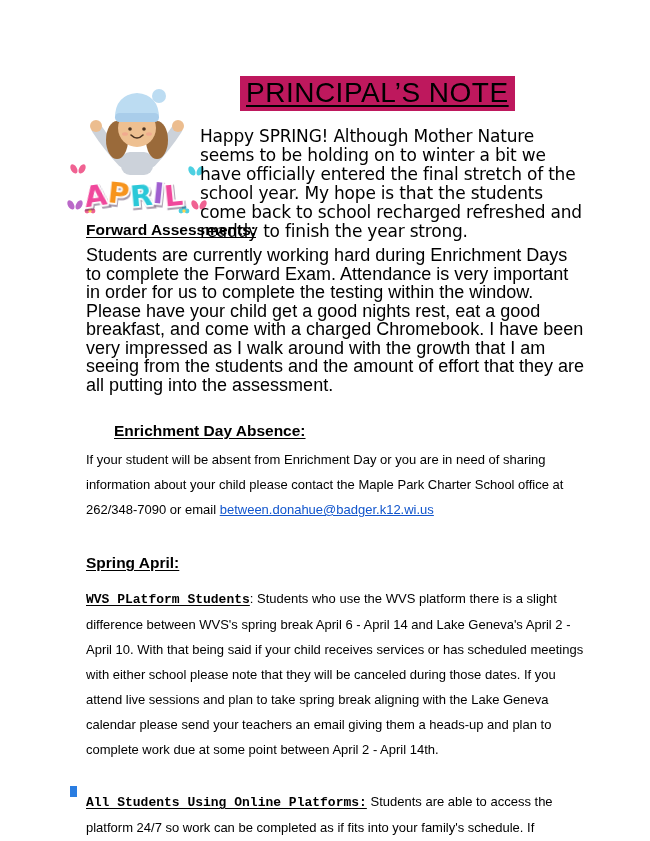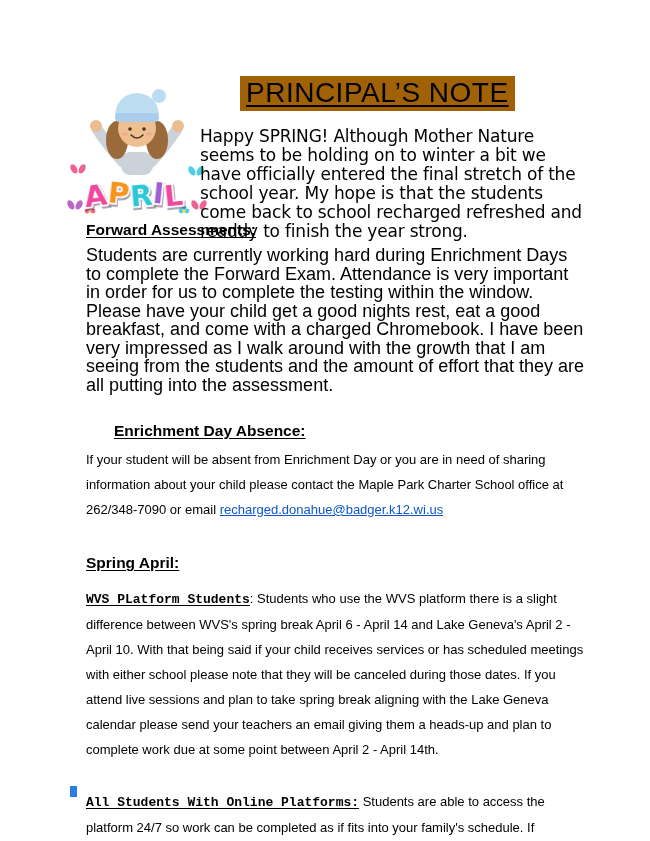--- a/index.html
+++ b/index.html
@@ -14,21 +14,21 @@
     overflow: hidden;
   }
   
   .title-wrap {
     position: absolute;
     left: 240px;
     top: 76px;
   }
   .title-highlight {
     display: inline-block;
-    background: #a16207;
+    background: #be185d;
     padding: 1px 6px 2px 6px;
     font-size: 28px;
     letter-spacing: 0.5px;
     text-decoration: underline;
     text-underline-offset: 3px;
     white-space: nowrap;
   }
   .april-svg {
     position: absolute;
     left: 66px;
@@ -178,24 +178,24 @@
   </div>
 
   <div class="intro">Happy SPRING! Although Mother Nature seems to be holding on to winter a bit we have officially entered the final stretch of the school year. My hope is that the students come back to school recharged refreshed and readdy to finish the year strong.</div>
 
   <div class="content">
 
     <h2 class="section-heading">Forward Assessments:</h2>
     <p class="para-tight">Students are currently working hard during Enrichment Days to complete the Forward Exam. Attendance is very important in order for us to complete the testing within the window. Please have your child get a good nights rest, eat a good breakfast, and come with a charged Chromebook. I have been very impressed as I walk around with the growth that I am seeing from the students and the amount of effort that they are all putting into the assessment.</p>
 
     <h2 class="section-heading gap-lg">Enrichment Day Absence:</h2>
-    <p class="para-loose"><span>If your student will be absent from Enrichment Day or you are in need of sharing information about your child please contact the Maple Park Charter School office at 262/348-7090 or email </span><a class="email-link">recharged.donahue@badger.k12.wi.us</a></p>
+    <p class="para-loose"><span>If your student will be absent from Enrichment Day or you are in need of sharing information about your child please contact the Maple Park Charter School office at 262/348-7090 or email </span><a class="email-link">between.donahue@badger.k12.wi.us</a></p>
 
     <h2 class="section-heading gap-xl">Spring April:</h2>
     <p class="para-loose" style="margin-top:14px;"><span class="lead-bold">WVS PLatform Students</span><span>: Students who use the WVS platform there is a slight difference between WVS's spring break April 6 - April 14 and Lake Geneva's April 2 - April 10. With that being said if your child receives services or has scheduled meetings with either school please note that they will be canceled during those dates. If you attend live sessions and plan to take spring break aligning with the Lake Geneva calendar please send your teachers an email giving them a heads-up and plan to complete work due at some point between April 2 - April 14th.</span></p>
 
-    <p class="para-loose gap-para"><span class="lead-bold">All Students With Online Platforms:</span><span> Students are able to access the platform 24/7 so work can be completed as if fits into your family's schedule. If students are behind Spring Break should be used to complete those assignments.</span></p>
+    <p class="para-loose gap-para"><span class="lead-bold">All Students Using Online Platforms:</span><span> Students are able to access the platform 24/7 so work can be completed as if fits into your family's schedule. If students are behind Spring Break should be used to complete those assignments.</span></p>
 
   </div>
 
   <div class="stray-mark"></div>
 
 </div>
 
 </body></html>

